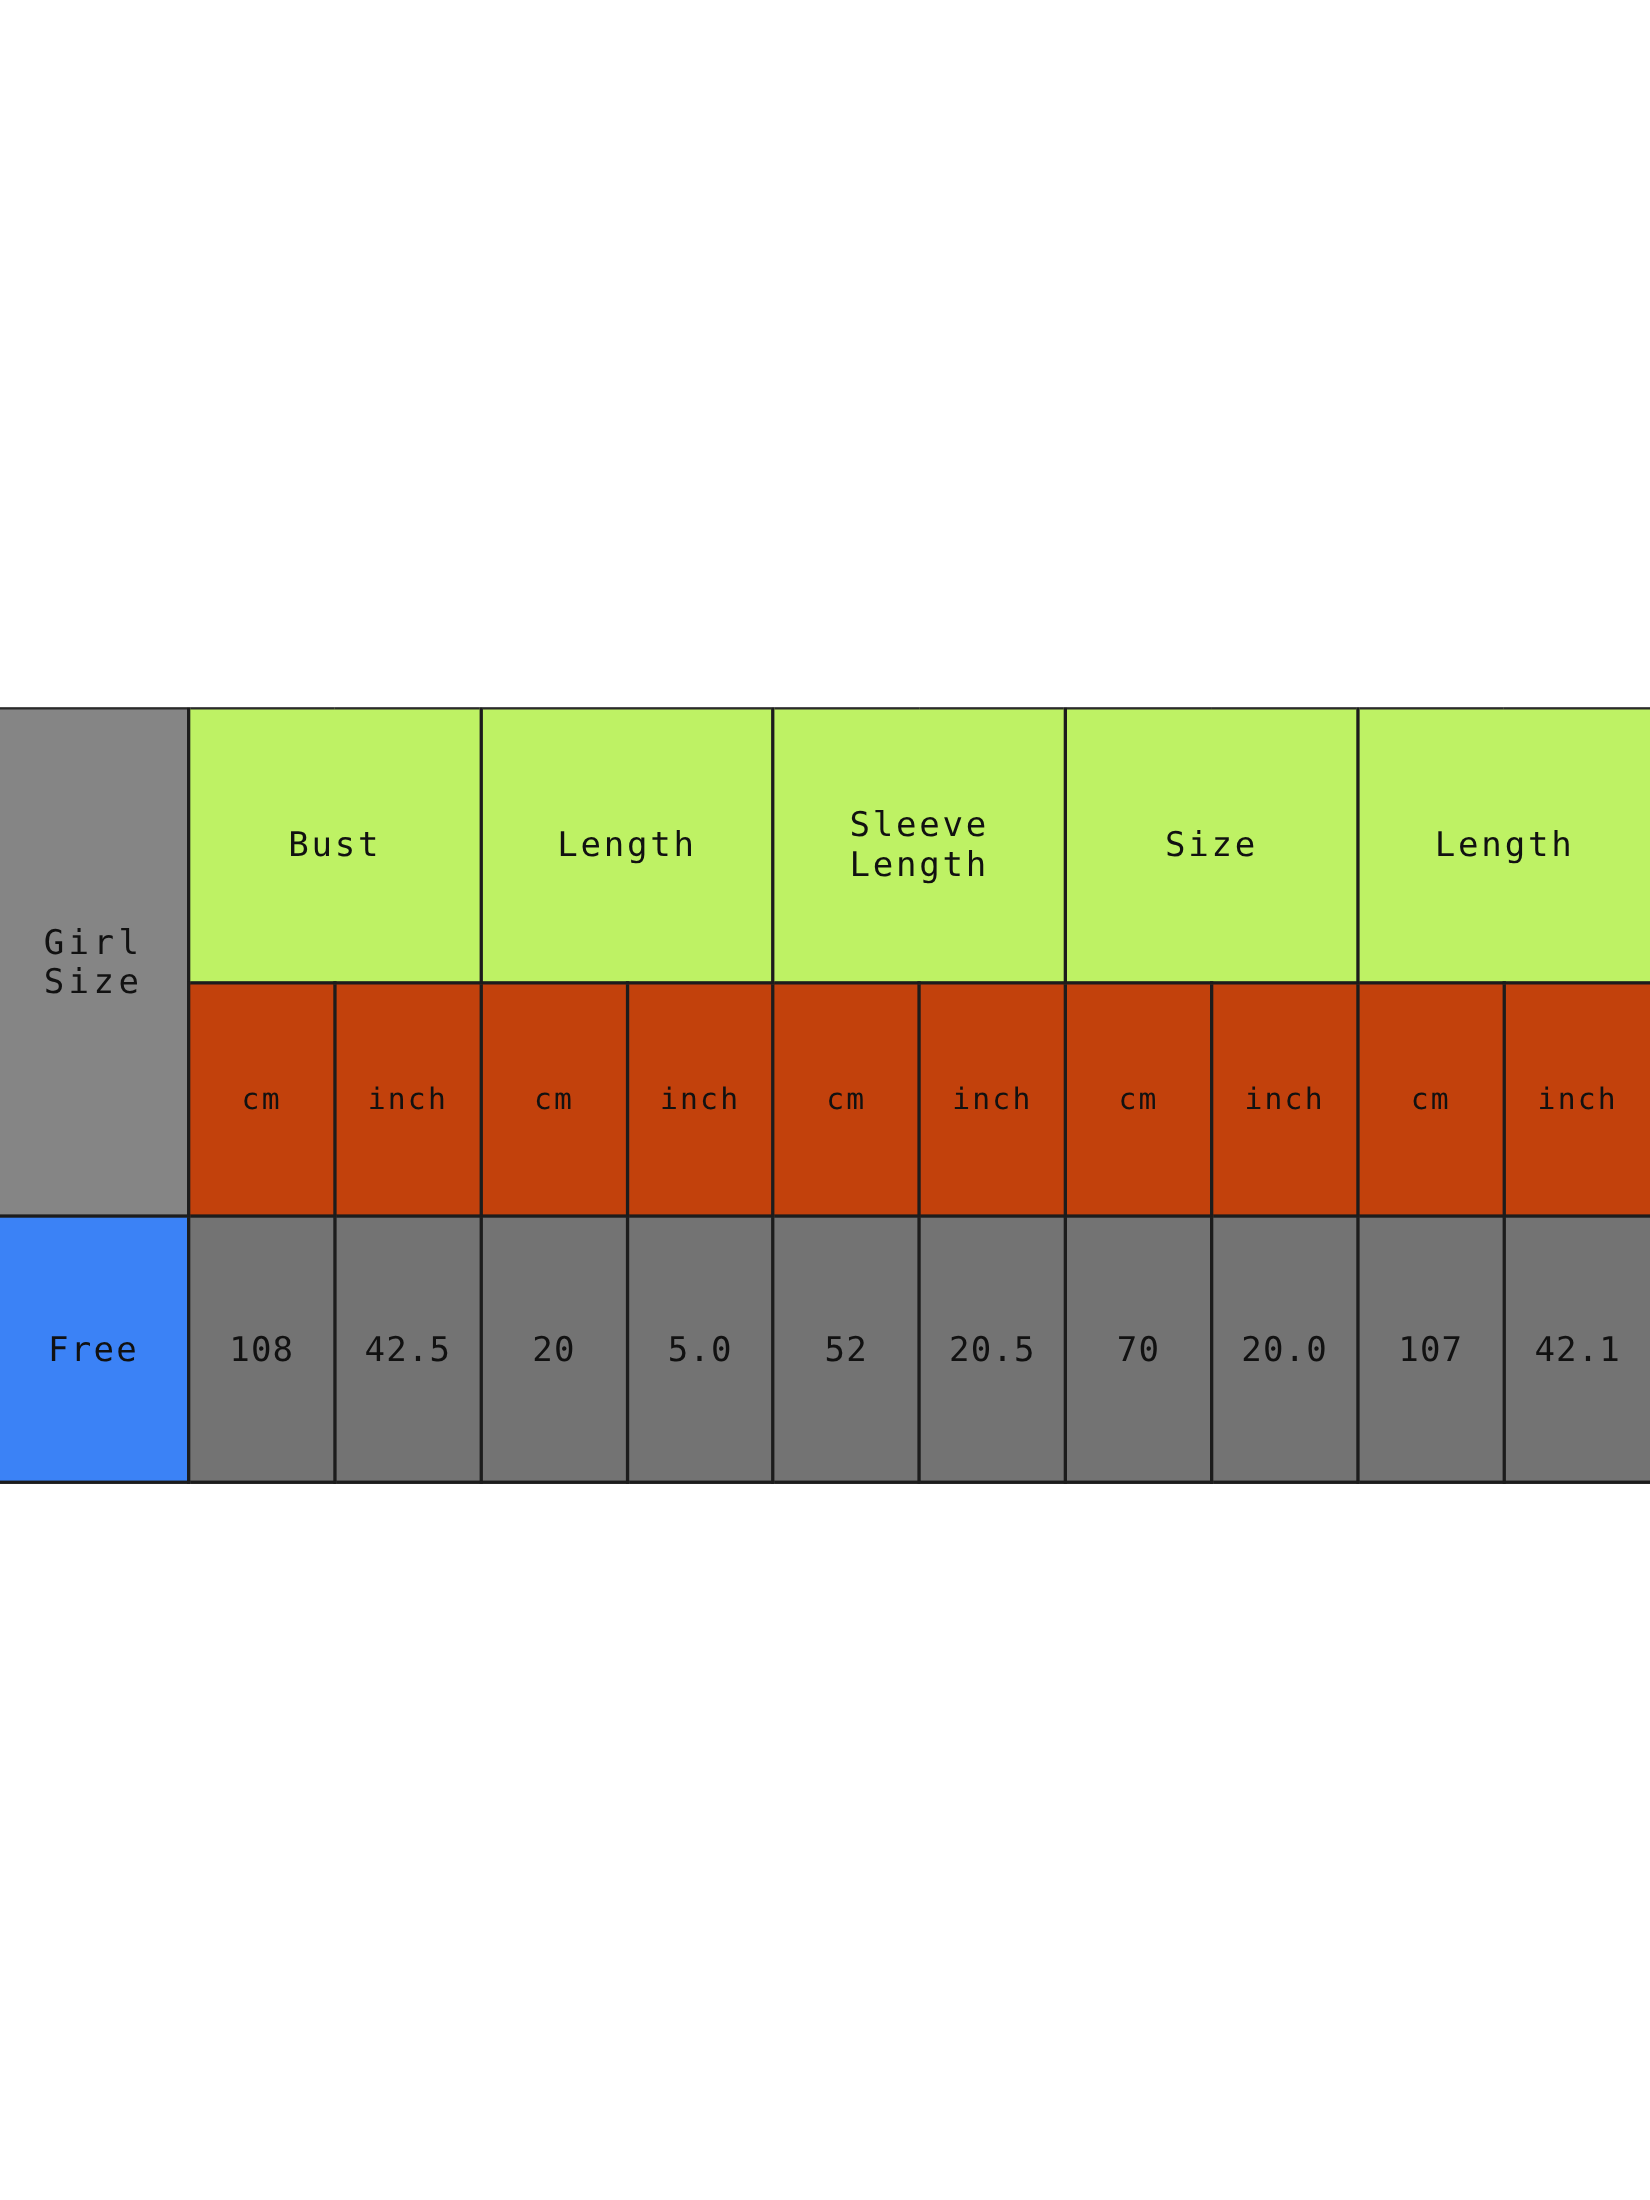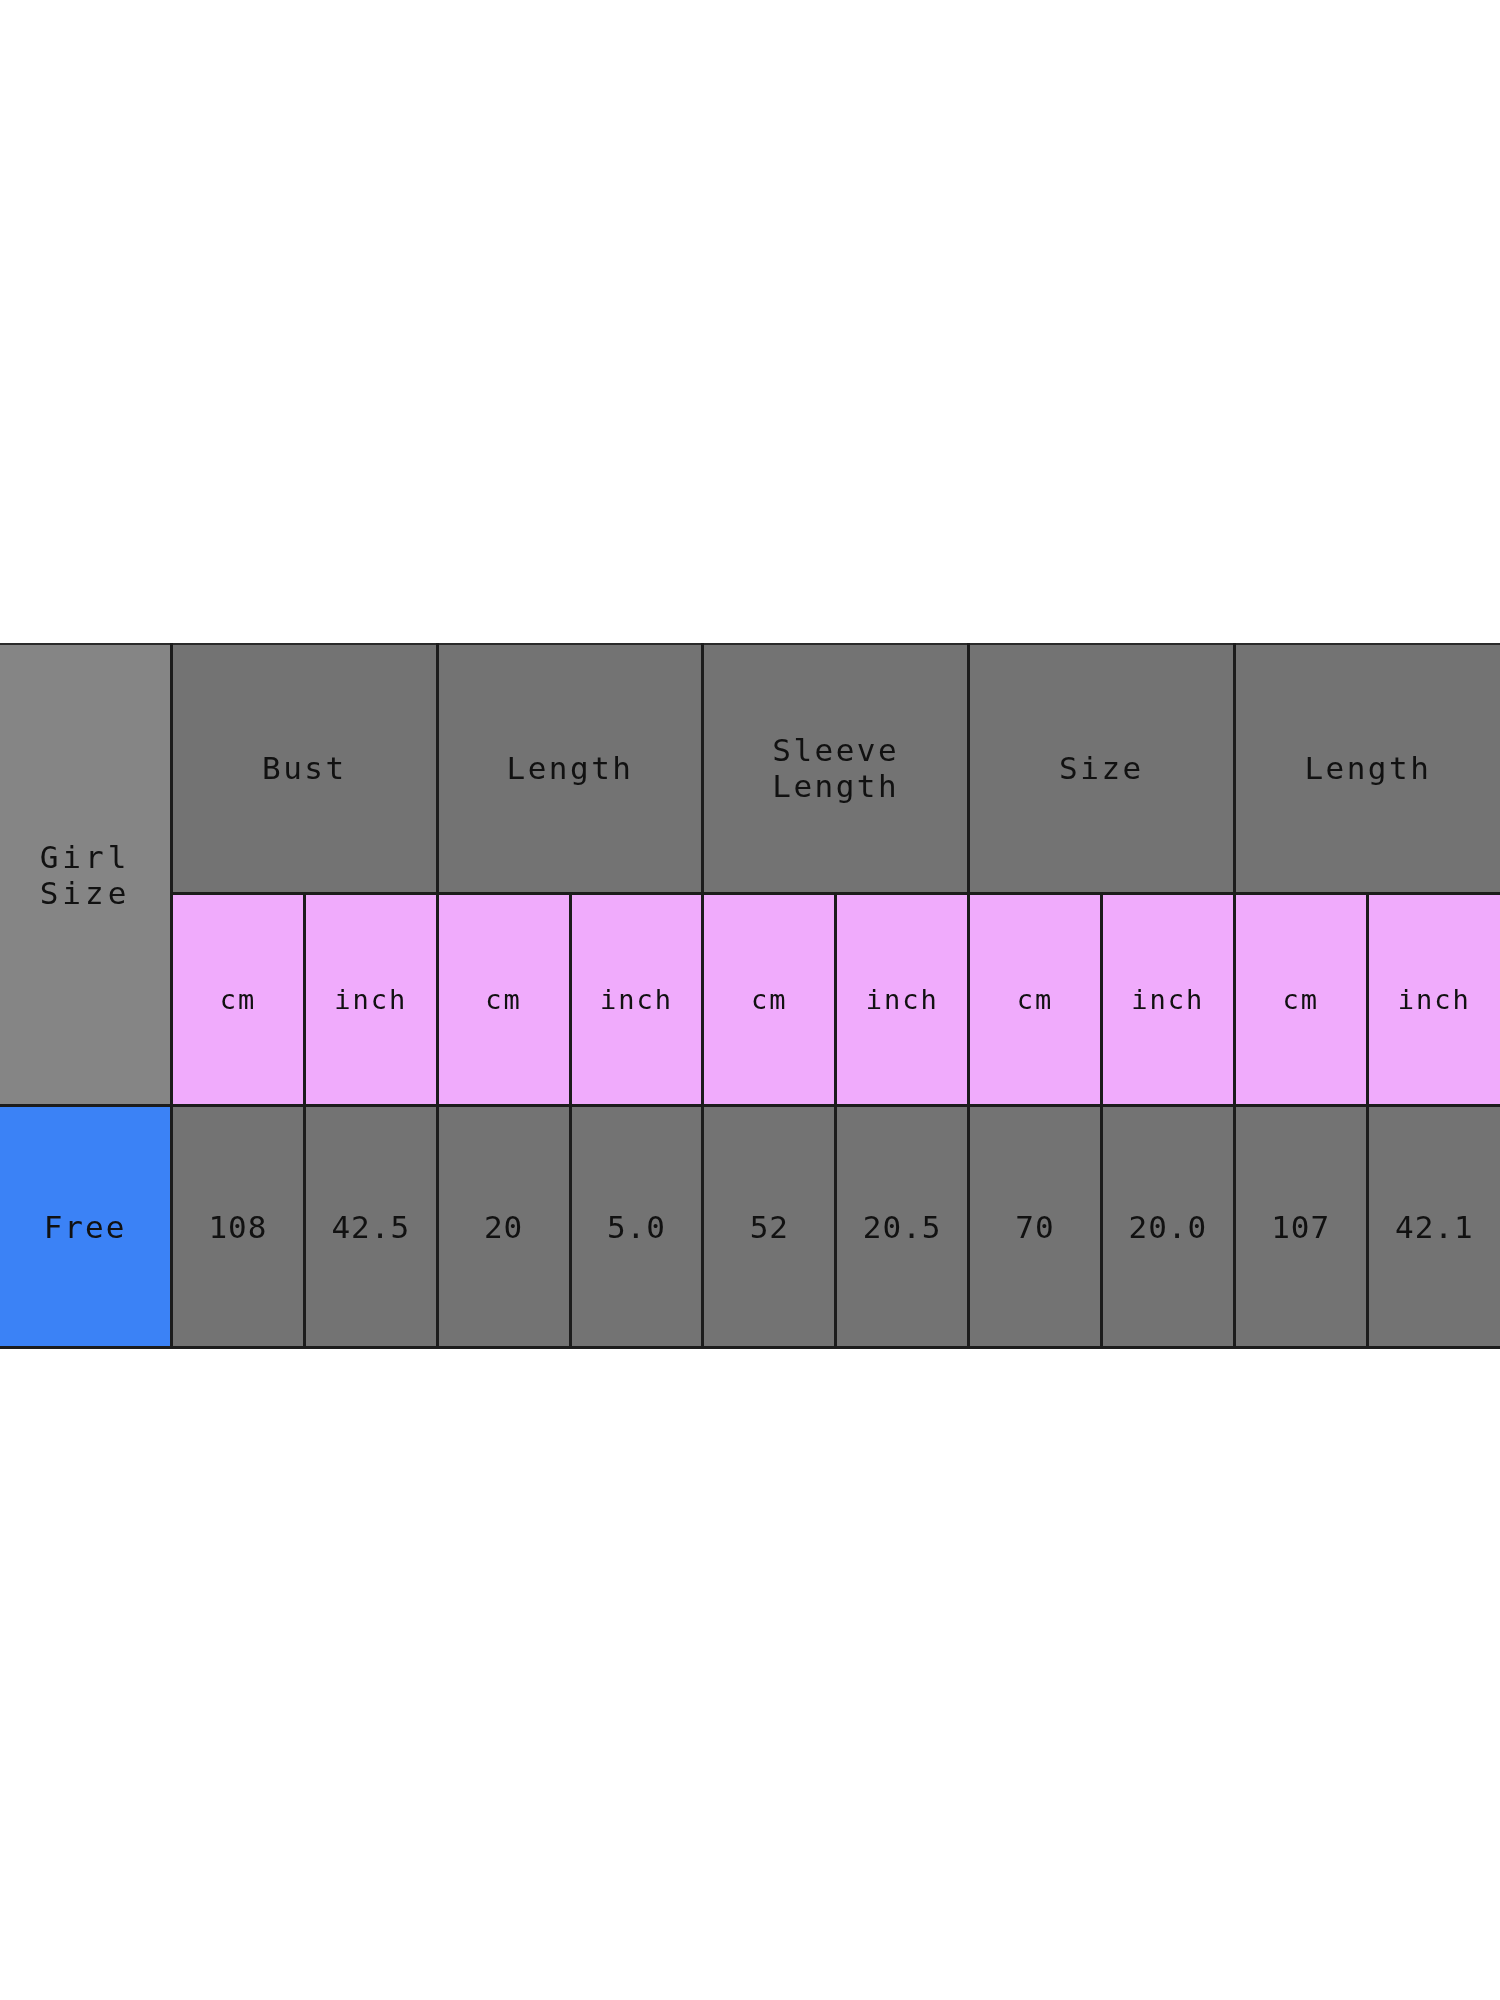--- a/index.html
+++ b/index.html
@@ -41,37 +41,37 @@
     color: #111111;
     padding: 0;
   }
 
   
   table.size-chart tr > *:first-child { border-left: none; }
   table.size-chart tr > *:last-child  { border-right: none; }
   table.size-chart tr:first-child > * { border-top: 2px solid #2a2a2a; }
 
   .hdr-group {
-    background: #737373;
+    background: #bef264;
     font-size: 31px;
     letter-spacing: 2.5px;
     height: 236px;
   }
 
   .hdr-size {
     background: #858585;
     font-size: 31px;
     letter-spacing: 4px;
     text-align: left;
     padding-left: 14px;
     width: 170px;
   }
 
   .hdr-unit {
-    background: #f0abfc;
+    background: #c2410c;
     font-size: 27px;
     letter-spacing: 2px;
     height: 200px;
   }
 
   .cell-free {
     background: #3b82f6;
     font-size: 31px;
     font-weight: bold;
     letter-spacing: 2px;

